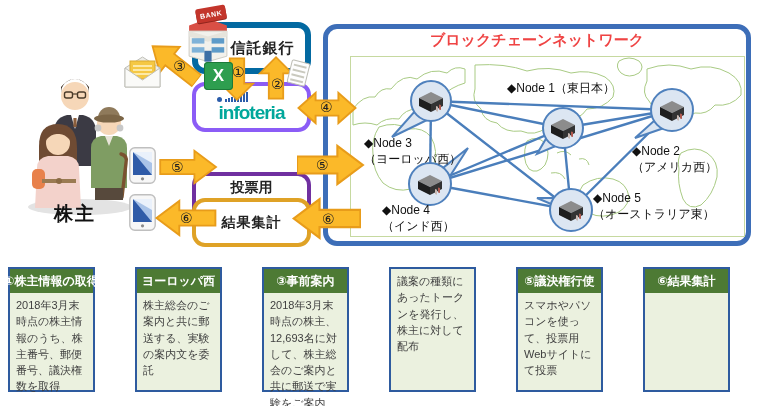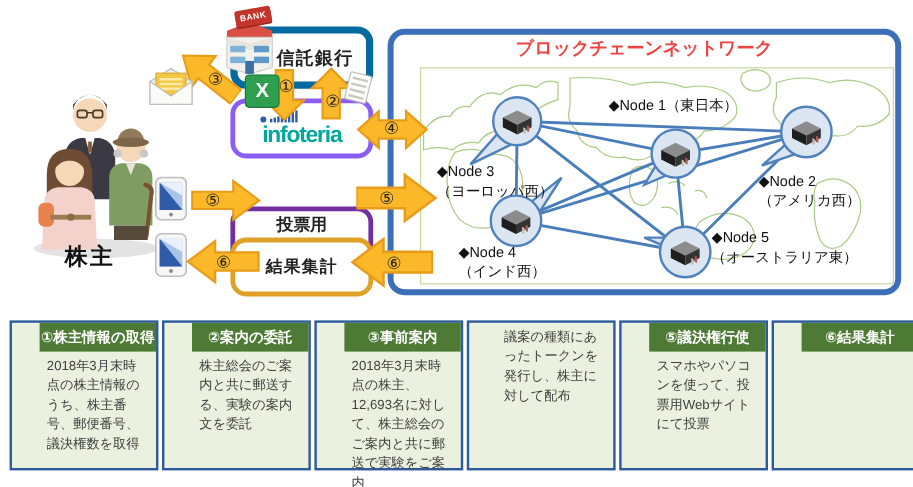--- a/index.html
+++ b/index.html
@@ -39,22 +39,22 @@
   .bc-box{position:absolute;left:323px;top:24px;width:428px;height:222px;background:#fff;
           border:5px solid #3D6EB8;border-radius:14px;box-sizing:border-box;z-index:1;}
   .bc-title{position:absolute;left:323px;top:31px;width:428px;text-align:center;
             font-size:15px;font-weight:bold;color:#ef4444;z-index:2;}
   .map{position:absolute;left:350px;top:56px;width:395px;height:181px;background:#fff;
        border:1px solid #C6D9A0;box-sizing:border-box;z-index:2;}
   .map svg{display:block;}
   .nodelabel{position:absolute;z-index:5;font-size:12px;color:#111;line-height:1.3;white-space:nowrap;}
 
   
-  .step{position:absolute;top:267px;width:124px;height:125px;border:2px solid #2E5B9F;
-        box-sizing:border-box;background:#EBF1DF;z-index:2;padding-left:23px;}
+  .step{position:absolute;top:267px;width:87px;height:125px;border:2px solid #2E5B9F;
+        box-sizing:border-box;background:#EBF1DF;z-index:2;}
   .step .hd{height:24px;background:#4D7A34;color:#fff;font-size:12px;font-weight:bold;
             display:flex;align-items:center;justify-content:center;white-space:nowrap;}
   .step .bd{padding:4px 6px;font-size:11px;color:#3F3F3F;line-height:1.48;letter-spacing:0;}
 
   
   .bank{position:absolute;left:179px;top:7px;width:58px;height:60px;z-index:3;}
   .bank-sign{position:absolute;left:17px;top:0;width:30px;height:14px;background:#C3352B;
              transform:rotate(-10deg);border-radius:2px;display:flex;align-items:center;justify-content:center;
              color:#fff;font-size:7px;font-weight:bold;letter-spacing:.5px;box-shadow:0 1px 0 #8e241c;}
   
@@ -348,21 +348,21 @@
   <div class="nodelabel" style="left:593px;top:191px">
     <div>◆Node 5</div>
       <div>（オーストラリア東）</div>
   </div>
 
   <div class="step" style="left:8px">
     <div class="hd">①株主情報の取得</div>
     <div class="bd">2018年3月末時点の株主情報のうち、株主番号、郵便番号、議決権数を取得</div>
   </div>
   <div class="step" style="left:135px">
-    <div class="hd">②案内の委託</div>
+    <div class="hd">ヨーロッパ西</div>
     <div class="bd">株主総会のご案内と共に郵送する、実験の案内文を委託</div>
   </div>
   <div class="step" style="left:262px">
     <div class="hd">③事前案内</div>
     <div class="bd">2018年3月末時点の株主、12,693名に対して、株主総会のご案内と共に郵送で実験をご案内</div>
   </div>
   <div class="step" style="left:389px">
     <div class="bd">議案の種類にあったトークンを発行し、株主に対して配布</div>
   </div>
   <div class="step" style="left:516px">

